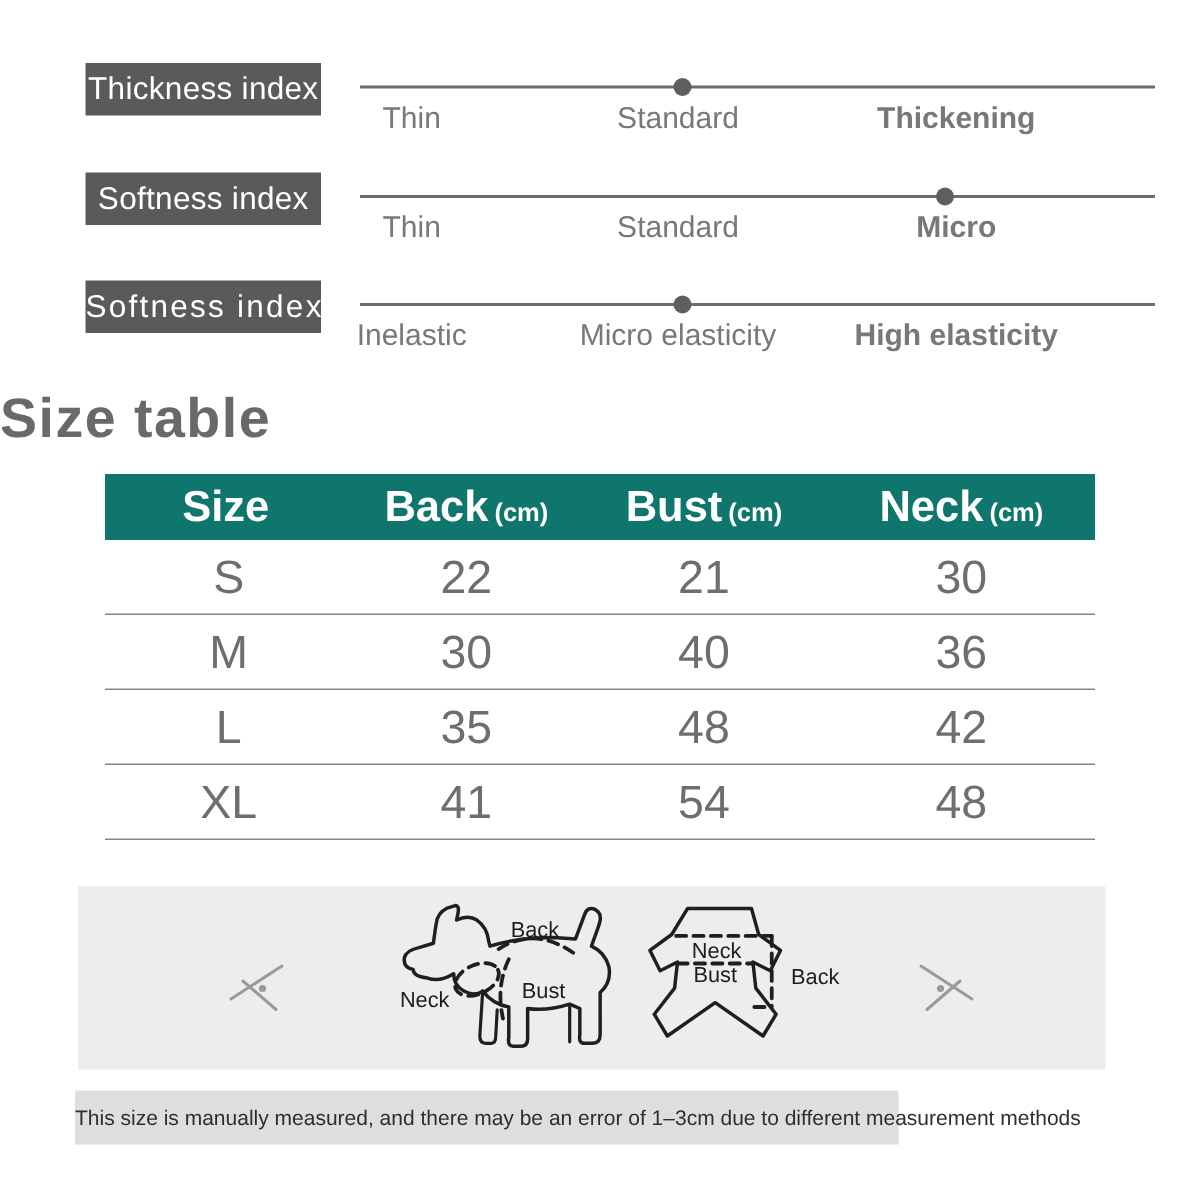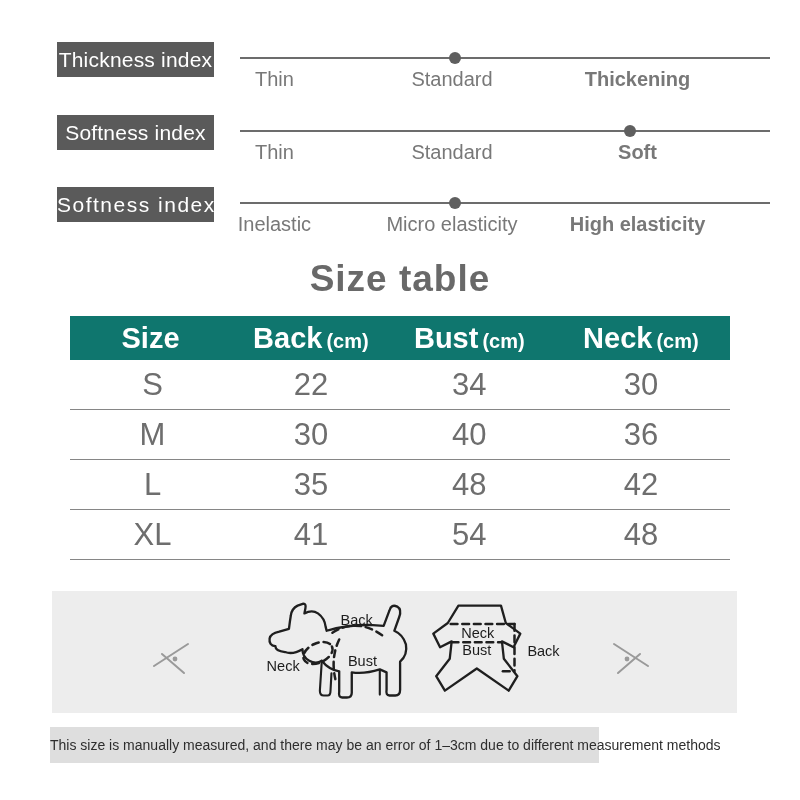--- a/index.html
+++ b/index.html
@@ -31,33 +31,33 @@
   .opts { position:absolute; left:240px; top:26px; width:530px; height:26px; }
   .opt {
     position:absolute; transform:translateX(-50%); white-space:nowrap;
     color:#787878; font-size:20px;
   }
   .opt.p0 { left:6.5%; } .opt.p1 { left:40%; } .opt.p2 { left:75%;font-weight:bold; }
 
   
   .table-title {
     position:absolute; top:258px; left:0; width:100%;
-    text-align:center; font-size:37px; font-weight:bold; color:#696969;
+    font-size:37px; font-weight:bold; color:#696969;
     letter-spacing:1px;
   }
   .size-table { position:absolute; left:70px; top:316px; width:660px; }
   .t-head {
     display:grid; grid-template-columns:25% 23% 25% 27%;
     background:#0f766e; height:44px; align-items:center;
   }
   .t-head .hcell {
     color:#fff; text-align:center; font-size:29px; font-weight:bold;
     white-space:nowrap;
   }
-  .t-head .unit { font-size:20px; font-weight:bold; margin-left:4px;text-align:right; }
+  .t-head .unit { font-size:17px; font-weight:bold; margin-left:4px;text-align:right; }
   .t-row {
     display:grid; grid-template-columns:25% 23% 25% 27%;
     height:50px; align-items:center; border-bottom:1px solid #868686;
   }
   .t-row .cell { text-align:center; font-size:31px; color:#6e6e6e; }
 
   
   .panel {
     position:absolute; left:52px; top:591px; width:685px; height:122px;
     background:#ededed;
@@ -104,21 +104,21 @@
   </div>
 
   <div class="index-row r1">
     <div class="index-label">Softness index</div>
     <div class="track">
       <div class="dot" style="left: 73.6%;"></div>
     </div>
     <div class="opts">
       <span class="opt p0">Thin</span>
       <span class="opt p1">Standard</span>
-      <span class="opt p2">Soft</span>
+      <span class="opt p2">Micro</span>
     </div>
   </div>
 
   <div class="index-row r2">
     <div class="index-label">Softness index</div>
     <div class="track">
       <div class="dot" style="left: 40.6%;"></div>
     </div>
     <div class="opts">
       <span class="opt p0">Inelastic</span>
@@ -132,21 +132,21 @@
   <div class="size-table">
     <div class="t-head">
       <div class="hcell"><span>Size</span><span class="unit"></span></div>
       <div class="hcell"><span>Back</span><span class="unit">(cm)</span></div>
       <div class="hcell"><span>Bust</span><span class="unit">(cm)</span></div>
       <div class="hcell"><span>Neck</span><span class="unit">(cm)</span></div>
     </div>
     <div class="t-row">
       <div class="cell">S</div>
       <div class="cell">22</div>
-      <div class="cell">34</div>
+      <div class="cell">21</div>
       <div class="cell">30</div>
     </div>
     <div class="t-row">
       <div class="cell">M</div>
       <div class="cell">30</div>
       <div class="cell">40</div>
       <div class="cell">36</div>
     </div>
     <div class="t-row">
       <div class="cell">L</div>

